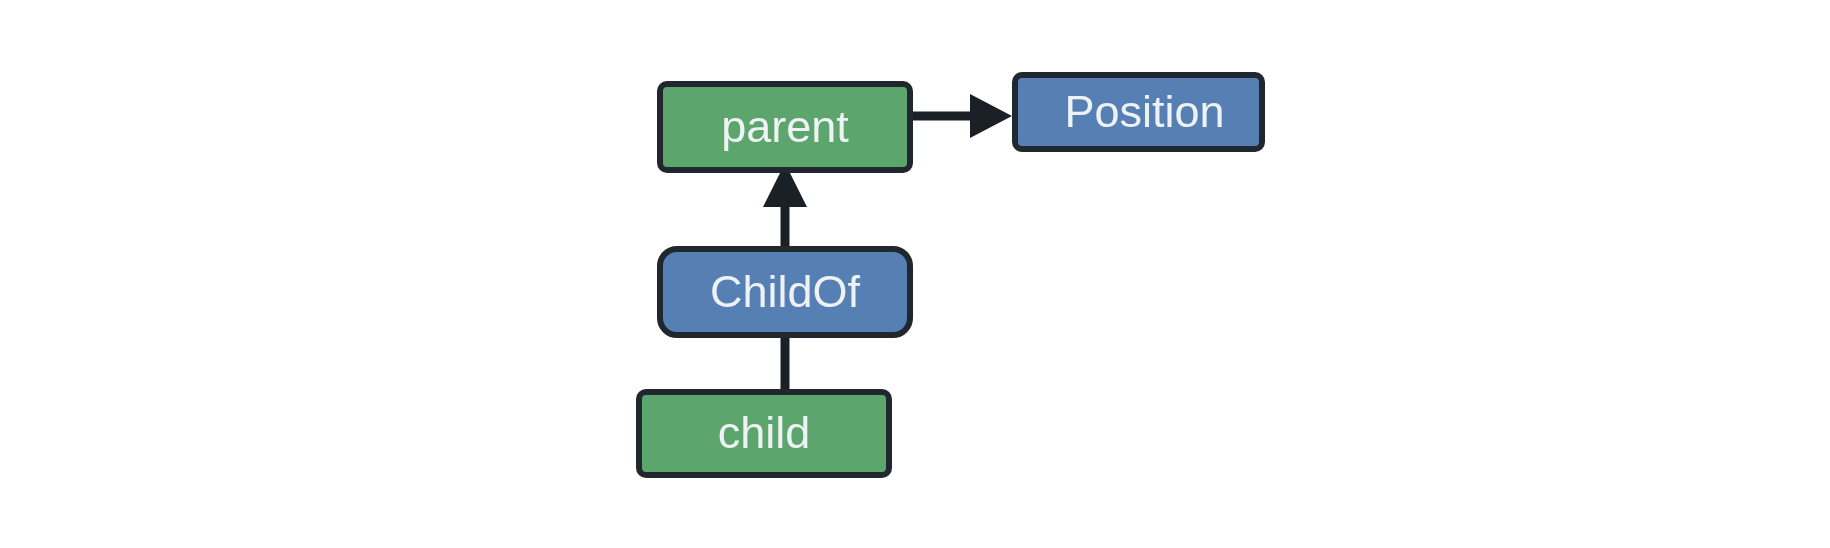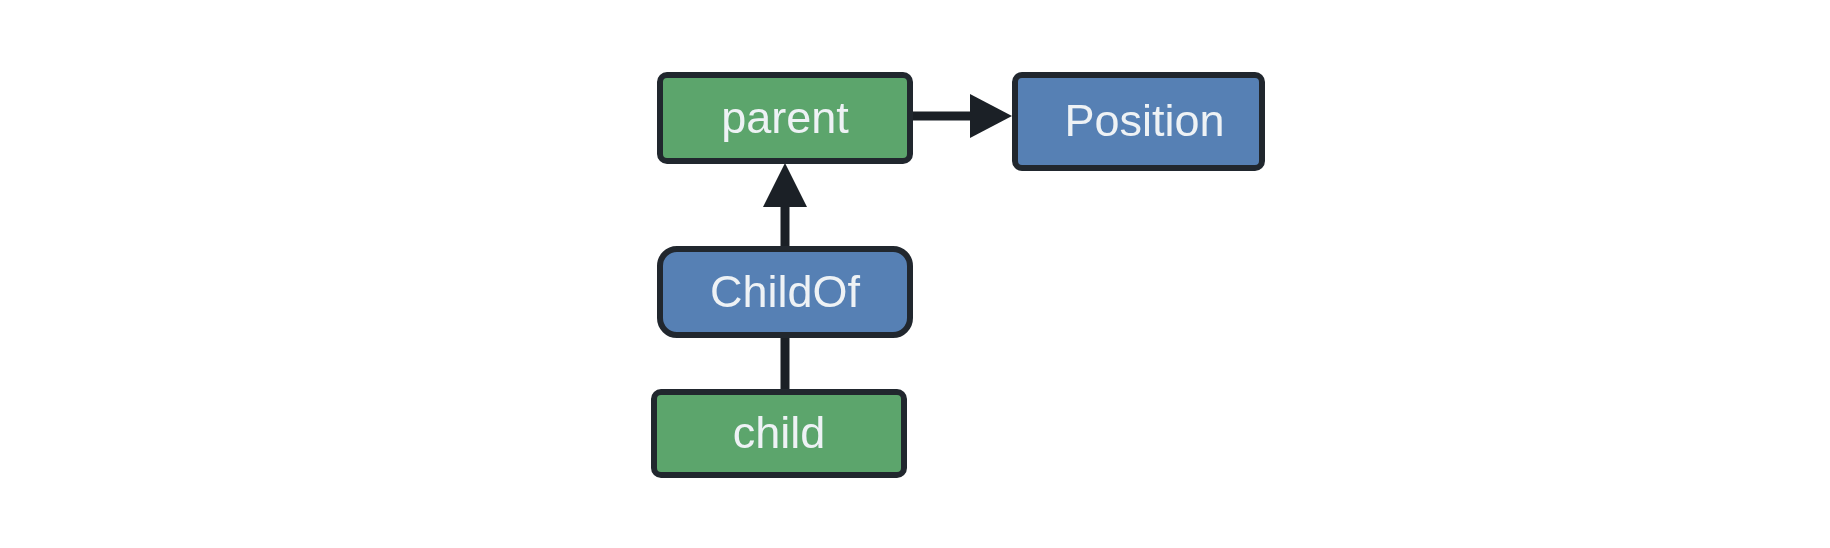--- a/index.html
+++ b/index.html
@@ -70,29 +70,29 @@
     <g>
       <line class="edge-line" x1="785" y1="248" x2="785" y2="204"></line>
       <polygon class="edge-head" points="763,207 785,163 807,207"></polygon>
     </g>
 
     <g>
       <line class="edge-line" x1="785" y1="337" x2="785" y2="391"></line>
     </g>
   </svg>
 
-  <div class="node entity" style="left:657px; top:72px; width:256px; height:92px;">
+  <div class="node entity" style="left:657px; top:81px; width:256px; height:92px;">
     <span class="node-label">parent</span>
   </div>
 
-  <div class="node component" style="left:1012px; top:72px; width:253px; height:99px;padding-left:12px;">
+  <div class="node component" style="left:1012px; top:72px; width:253px; height:80px;padding-left:12px;">
     <span class="node-label">Position</span>
   </div>
 
   <div class="node component" style="left:657px; top:246px; width:256px; height:92px;border-radius:20px;">
     <span class="node-label">ChildOf</span>
   </div>
 
-  <div class="node entity" style="left:651px; top:389px; width:256px; height:89px;">
+  <div class="node entity" style="left:636px; top:389px; width:256px; height:89px;">
     <span class="node-label">child</span>
   </div>
 
 </div>
 
 </body></html>

